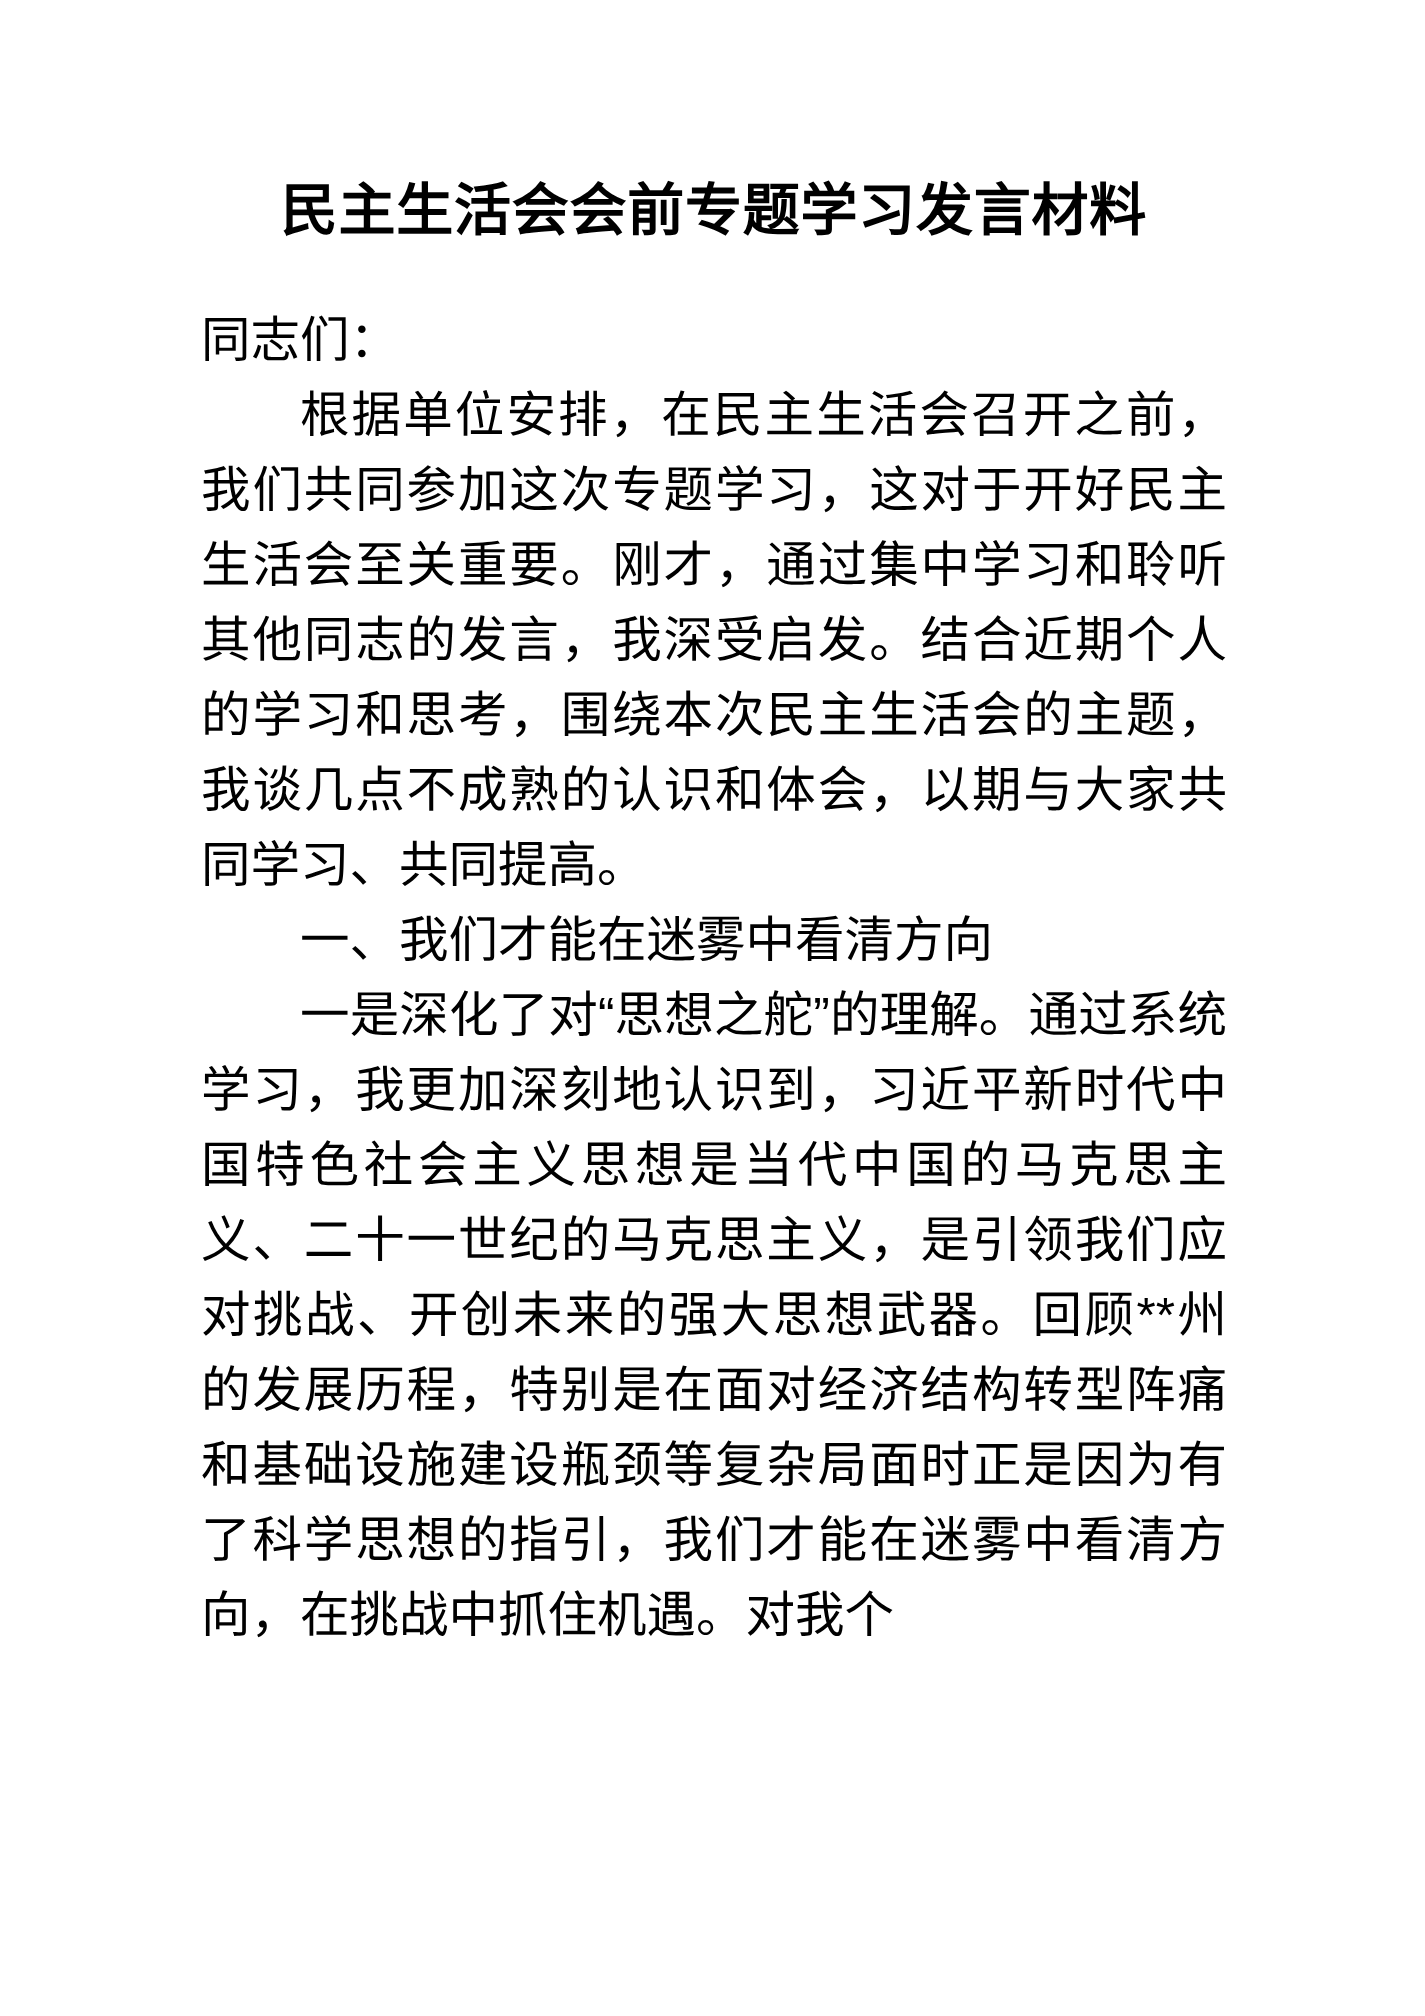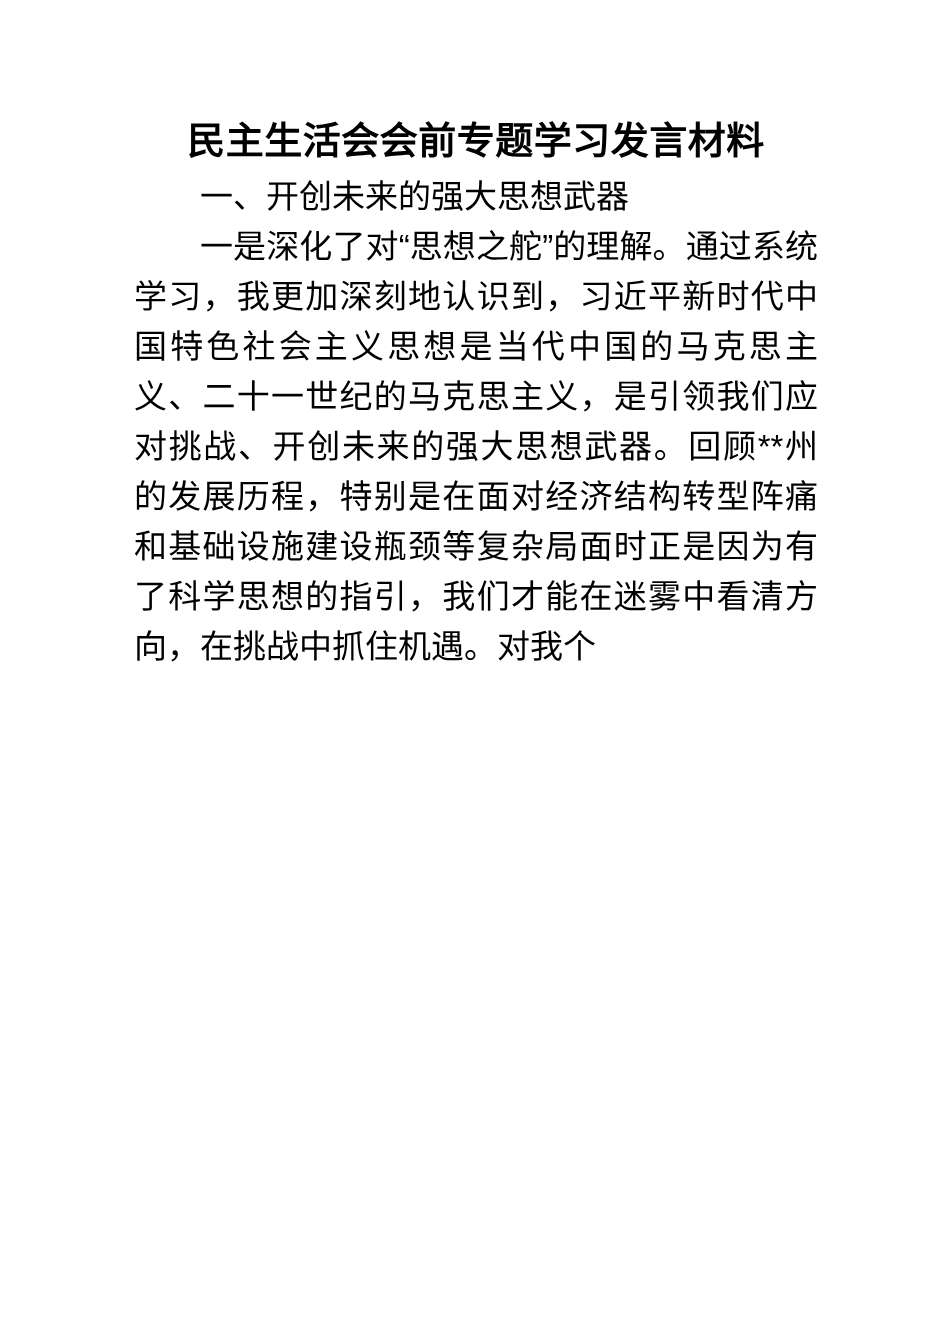--- a/index.html
+++ b/index.html
@@ -65,21 +65,23 @@
   }
 </style>
 </head>
 <body>
 
 <div class="page">
   <div class="page-body">
 
     <h1 class="doc-title">民主生活会会前专题学习发言材料</h1>
 
+    <p class="salutation">同志们：</p>
 
+    <p class="para">根据单位安排，在民主生活会召开之前，我们共同参加这次专题学习，这对于开好民主生活会至关重要。刚才，通过集中学习和聆听其他同志的发言，我深受启发。结合近期个人的学习和思考，围绕本次民主生活会的主题，我谈几点不成熟的认识和体会，以期与大家共同学习、共同提高。</p>
 
-    <p class="section-heading">一、开创未来的强大思想武器</p>
+    <p class="section-heading">一、我们才能在迷雾中看清方向</p>
 
 
     <p class="para">一是深化了对“思想之舵”的理解。通过系统学习，我更加深刻地认识到，习近平新时代中国特色社会主义思想是当代中国的马克思主义、二十一世纪的马克思主义，是引领我们应对挑战、开创未来的强大思想武器。回顾**州的发展历程，特别是在面对经济结构转型阵痛和基础设施建设瓶颈等复杂局面时正是因为有了科学思想的指引，我们才能在迷雾中看清方向，在挑战中抓住机遇。对我个</p>
 
   </div>
 </div>
 
 </body></html>

